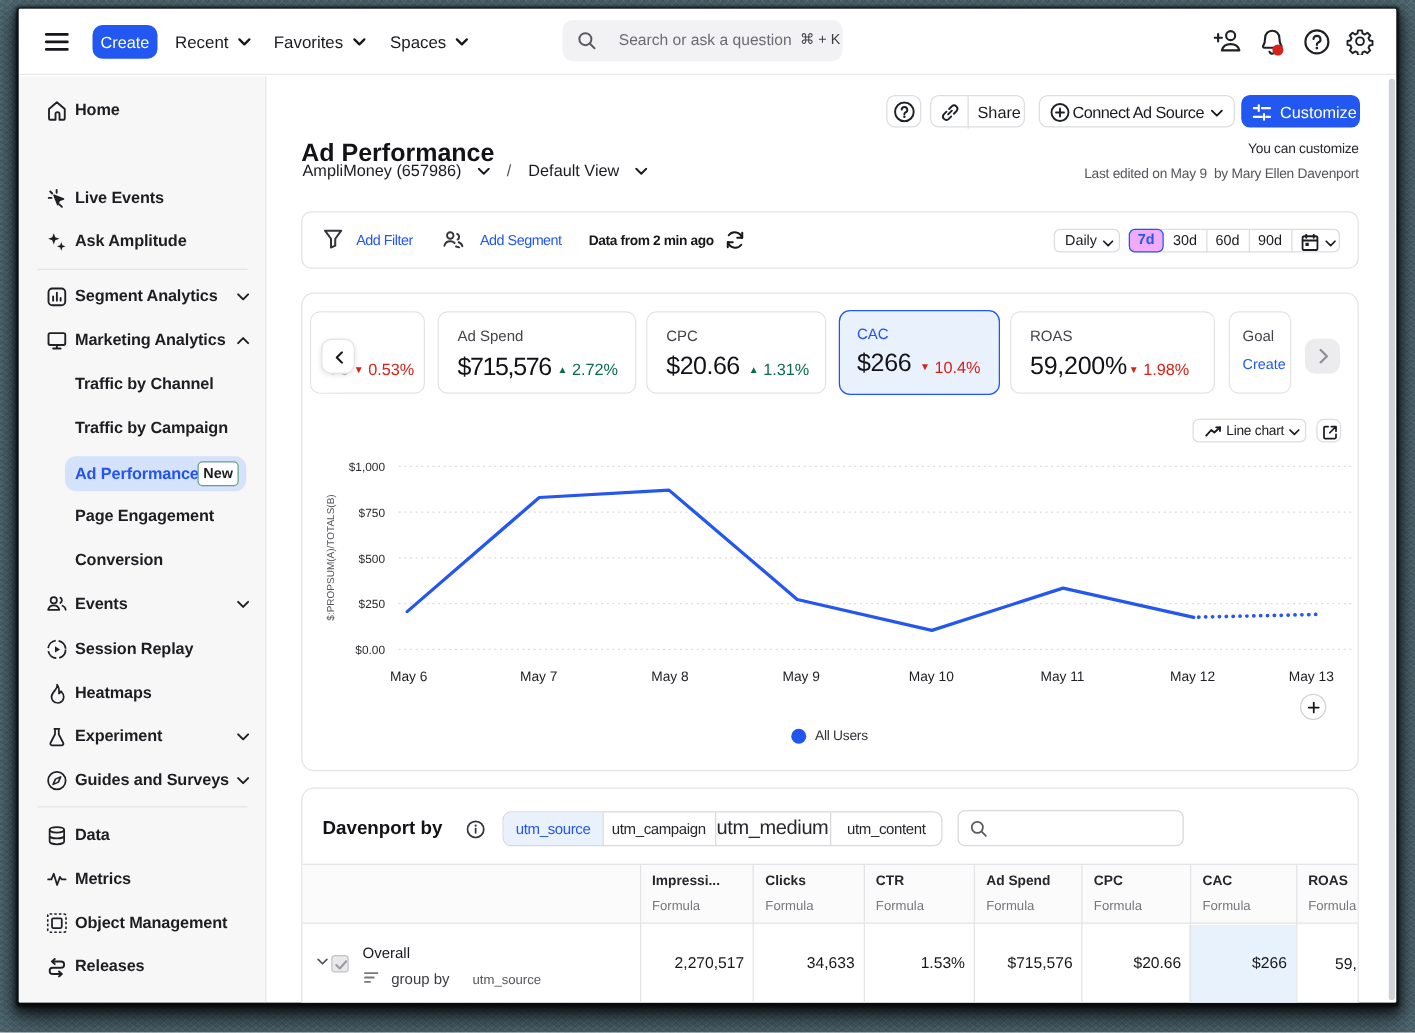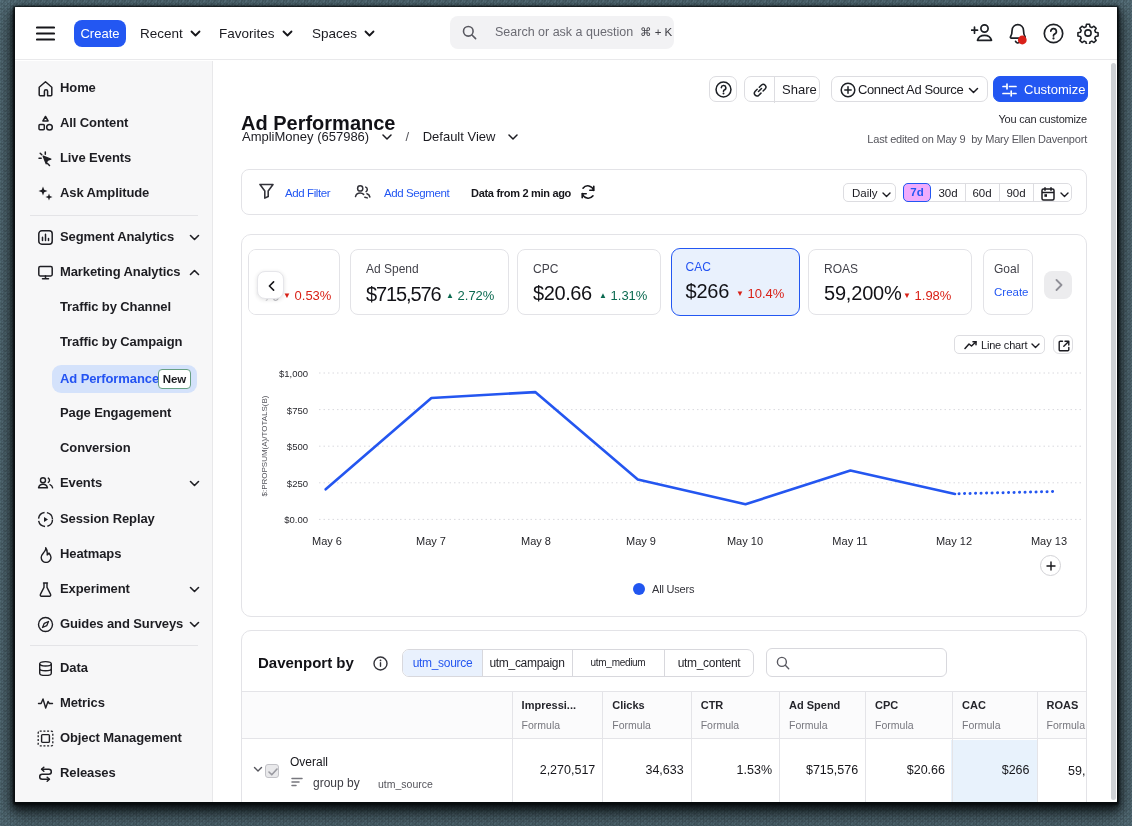--- a/index.html
+++ b/index.html
@@ -90,28 +90,20 @@
     </svg>
   </div>
 
   <div class="sidebar">
     <div class="sitem" style="top:13px">
       <svg class="ic" viewBox="0 0 17 17">
           <path d="M2.2 7.2L8.5 1.8l6.3 5.4v7.6a1 1 0 0 1-1 1h-3.2v-4.5a1.6 1.6 0 0 0-3.2 0v4.5H3.2a1 1 0 0 1-1-1z" fill="none" stroke="#1f1f24" stroke-width="1.5" stroke-linejoin="round"></path>
         </svg>
       <div class="lb">Home</div>
     </div>
-    <div class="sitem" style="top:48px">
-      <svg class="ic" viewBox="0 0 17 17">
-          <path d="M8.5 1.5l2.6 4.4H5.9z" fill="none" stroke="#1f1f24" stroke-width="1.5" stroke-linejoin="round"></path>
-          <rect x="2" y="9.5" width="5.3" height="5.3" rx="1" fill="none" stroke="#1f1f24" stroke-width="1.5"></rect>
-          <circle cx="12.5" cy="12.2" r="2.8" fill="none" stroke="#1f1f24" stroke-width="1.5"></circle>
-        </svg>
-      <div class="lb">All Content</div>
-    </div>
     <div class="sitem" style="top:83px">
       <svg class="ic" viewBox="0 0 17 17">
           <path d="M6.2 6.2l7.6 3-3.4 1.2-1.2 3.4z" fill="#1f1f24" stroke="#1f1f24" stroke-width="1.3" stroke-linejoin="round"></path>
           <path d="M2 8.3h2.2M3.2 3.2l1.6 1.6M8.3 2v2.2" stroke="#1f1f24" stroke-width="1.5" stroke-linecap="round"></path>
           <path d="M10.5 13.5l2 2" stroke="#1f1f24" stroke-width="1.5" stroke-linecap="round"></path>
         </svg>
       <div class="lb">Live Events</div>
     </div>
     <div class="sitem" style="top:118px">
       <svg class="ic" viewBox="0 0 17 17">
@@ -427,21 +419,21 @@
         <circle cx="7.5" cy="7.5" r="6.5" fill="none" stroke="#33333a" stroke-width="1.4"></circle>
         <path d="M7.5 6.8v3.4" stroke="#33333a" stroke-width="1.4" stroke-linecap="round"></path>
         <circle cx="7.5" cy="4.4" r=".9" fill="#33333a"></circle>
       </svg>
 
     <div class="abs" style="left:160px;top:18px;width:351.5px;height:28px;border:1px solid #d8d8dd;border-radius:7px;background:#fff">
       <div class="abs" style="left:0;top:0;width:79px;height:26px;background:#e9f1fd;border-radius:6px 0 0 6px;color:#2456f0;font-size:12px;letter-spacing:-.3px;text-align:center;line-height:26px">utm_source</div>
       <div class="abs" style="left:79px;top:0;height:26px;border-left:1px solid #d8d8dd"></div>
       <div class="abs" style="left:79px;top:0;width:90px;height:26px;color:#26262c;font-size:12px;letter-spacing:-.3px;text-align:center;line-height:26px">utm_campaign</div>
       <div class="abs" style="left:169px;top:0;height:26px;border-left:1px solid #d8d8dd"></div>
-      <div class="abs" style="left:169px;top:0;width:92px;height:26px;color:#26262c;font-size:10px;letter-spacing:-.3px;text-align:center;line-height:26px">utm_medium</div>
+      <div class="abs" style="left:169px;top:0;width:92px;height:26px;color:#26262c;font-size:16px;letter-spacing:-.3px;text-align:center;line-height:26px">utm_medium</div>
       <div class="abs" style="left:261px;top:0;height:26px;border-left:1px solid #d8d8dd"></div>
       <div class="abs" style="left:261px;top:0;width:90px;height:26px;color:#26262c;font-size:12px;letter-spacing:-.3px;text-align:center;line-height:26px">utm_content</div>
     </div>
     <div class="abs" style="left:524px;top:17px;width:181px;height:29px;border:1px solid #d8d8dd;border-radius:6px;background:#fff">
       <svg class="abs" style="left:9px;top:7px" width="14" height="14" viewBox="0 0 15 15">
           <circle cx="6.3" cy="6.3" r="4.8" fill="none" stroke="#595961" stroke-width="1.5"></circle>
           <path d="M10 10l3.6 3.6" stroke="#595961" stroke-width="1.5" stroke-linecap="round"></path>
         </svg>
     </div>
 

